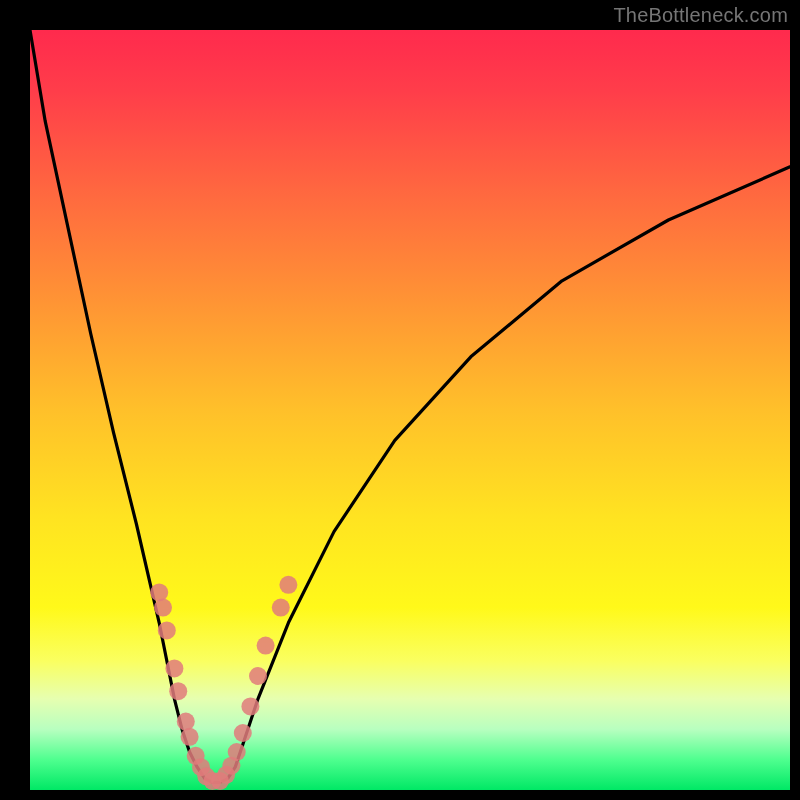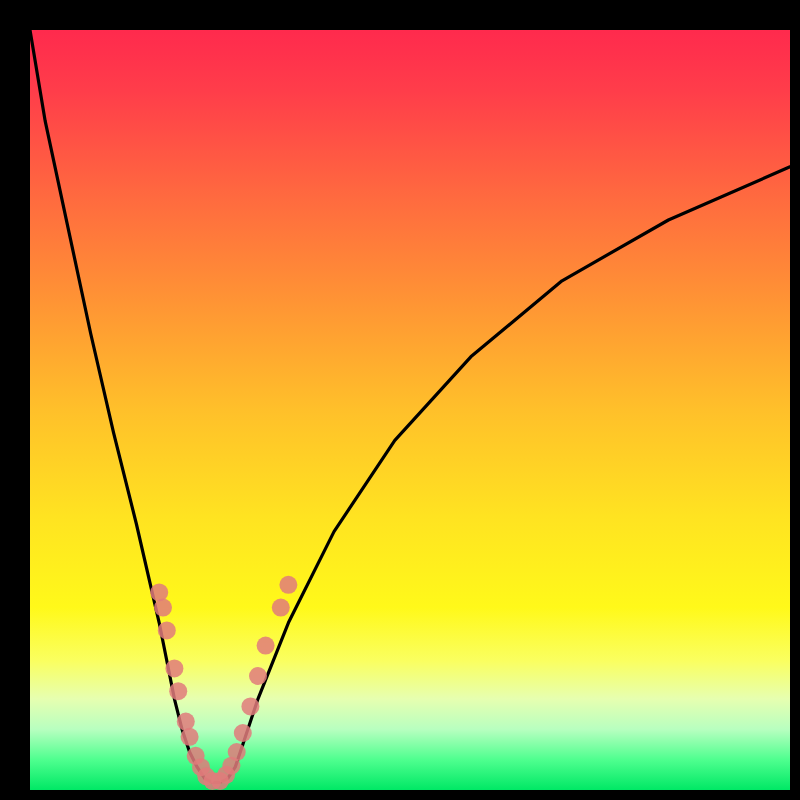--- a/index.html
+++ b/index.html
@@ -55,20 +55,21 @@
     top: 0;
     width: 760px;
     height: 760px;
     overflow: visible;
   }
 </style>
 </head>
 <body>
 
 <div class="frame">
+  <div class="watermark">TheBottleneck.com</div>
   <div class="plot-area">
     <svg class="curve" viewBox="0 0 760 760">
       <g>
         <path id="curve-path" fill="none" stroke="#000000" stroke-width="3.2" stroke-linecap="round" stroke-linejoin="round" d="M0.0 0.0 L15.2 91.2 L38.0 197.6 L60.8 304.0 L83.6 402.8 L106.4 494.0 L129.2 592.8 L144.4 668.8 L152.0 699.2 L159.6 722.0 L167.2 737.2 L174.8 748.6 L182.4 752.4 L190.0 752.4 L197.6 748.6 L205.2 737.2 L212.8 714.4 L228.0 668.8 L258.4 592.8 L304.0 501.6 L364.8 410.4 L440.8 326.8 L532.0 250.8 L638.4 190.0 L760.0 136.8"></path>
       </g>
       <g id="scatter-group">
           <circle cx="129.2" cy="562.4" r="9" fill="#e07b7b" fill-opacity="0.85"></circle>
           <circle cx="133.0" cy="577.6" r="9" fill="#e07b7b" fill-opacity="0.85"></circle>
           <circle cx="136.8" cy="600.4" r="9" fill="#e07b7b" fill-opacity="0.85"></circle>
           <circle cx="144.4" cy="638.4" r="9" fill="#e07b7b" fill-opacity="0.85"></circle>

